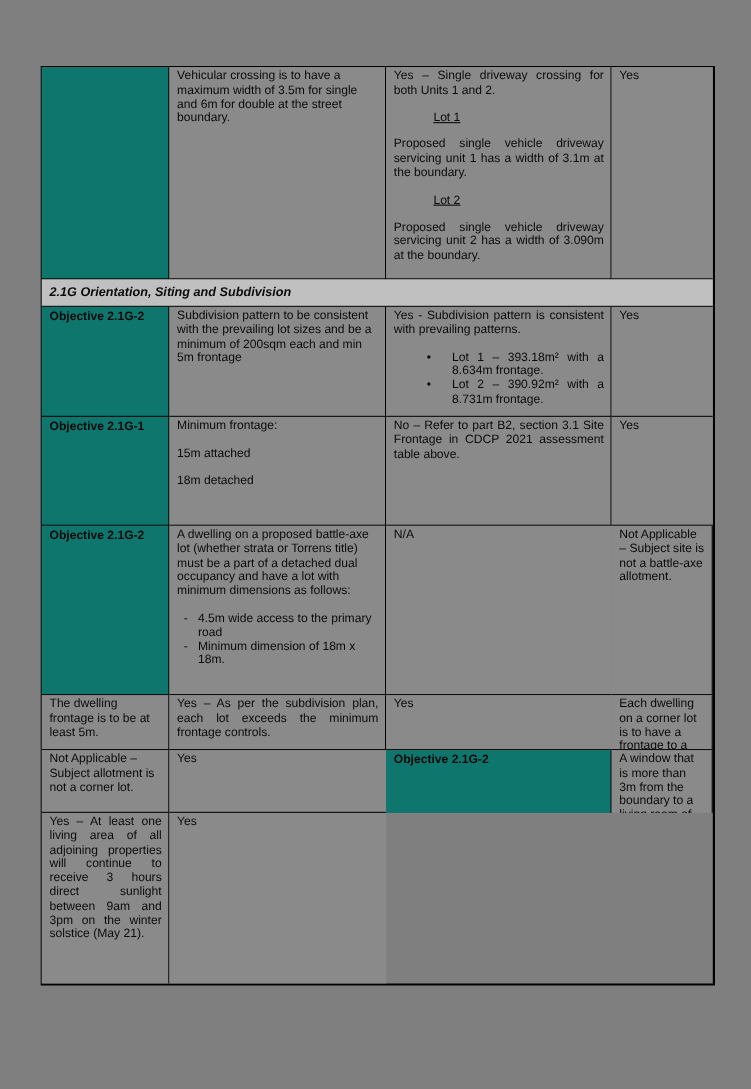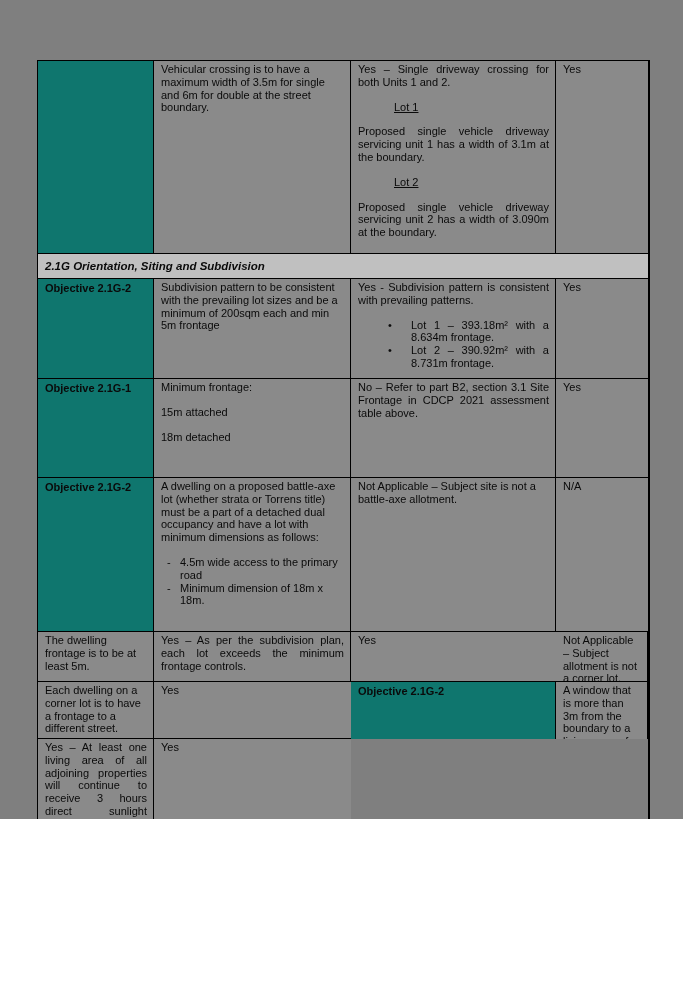--- a/index.html
+++ b/index.html
@@ -1,16 +1,16 @@
 <!DOCTYPE html>
 <html><head>
 <meta charset="utf-8">
 <style>
   html,body{margin:0;padding:0;}
-  .page{position:relative;width:683px;height:819px;background:#7f7f7f;
+  .page{position:relative;width:683px;height:990px;background:#7f7f7f;
         font-family:"Liberation Sans", sans-serif;overflow:hidden;}
   .doc-table{position:absolute;left:37px;top:60px;width:610px;height:833px;
         display:grid;
         grid-template-columns:116px 197px 205px 92px;
         grid-template-rows:193px 25px 100px 99px 154px 50px 57px 155px;}
   .cell{box-sizing:border-box;overflow:hidden;padding:2px 6px 2px 7px;
         font-size:11px;line-height:12.8px;color:#0a0a0a;
         border-right:1px solid #000;border-bottom:1px solid #000;}
   .doc-table{border:solid #000;border-width:1px 2px 2px 1px;}
   .no-r{border-right:none;}
@@ -94,41 +94,41 @@
         <div class="li">
           <span class="marker">-</span>
           <span class="txt">4.5m wide access to the primary road</span>
         </div>
         <div class="li">
           <span class="marker">-</span>
           <span class="txt">Minimum dimension of 18m x 18m.</span>
         </div>
       </div>
     </div>
+    <div class="cell body no-r">
+      <p>N/A</p>
+    </div>
     <div class="cell body">
       <p>Not Applicable – Subject site is not a battle-axe allotment.</p>
-    </div>
-    <div class="cell body no-r">
-      <p>N/A</p>
     </div>
 
     <div class="cell body">
       <p>The dwelling frontage is to be at least 5m.</p>
     </div>
     <div class="cell body just">
       <p>Yes – As per the subdivision plan, each lot exceeds the minimum frontage controls.</p>
     </div>
     <div class="cell body no-r">
       <p>Yes</p>
     </div>
     <div class="cell body">
-      <p>Not Applicable – Subject allotment is not a corner lot.</p>
+      <p>Each dwelling on a corner lot is to have a frontage to a different street.</p>
     </div>
     <div class="cell body">
-      <p>Each dwelling on a corner lot is to have a frontage to a different street.</p>
+      <p>Not Applicable – Subject allotment is not a corner lot.</p>
     </div>
     <div class="cell body no-r">
       <p>Yes</p>
     </div>
 
     <div class="cell obj no-b">Objective 2.1G-2</div>
     <div class="cell body no-b">
       <p>A window that is more than 3m from the boundary to a living room of an adjoining dwelling is to receive more than 3 hours of direct sunlight between 9am and 3pm on the winter solstice (June 21). If the window currently receives less than 3hrs - direct sunlight is not reduced. Note: Direct sunlight is measured consistent with Design Criteria S1</p>
     </div>
     <div class="cell body just no-b">

